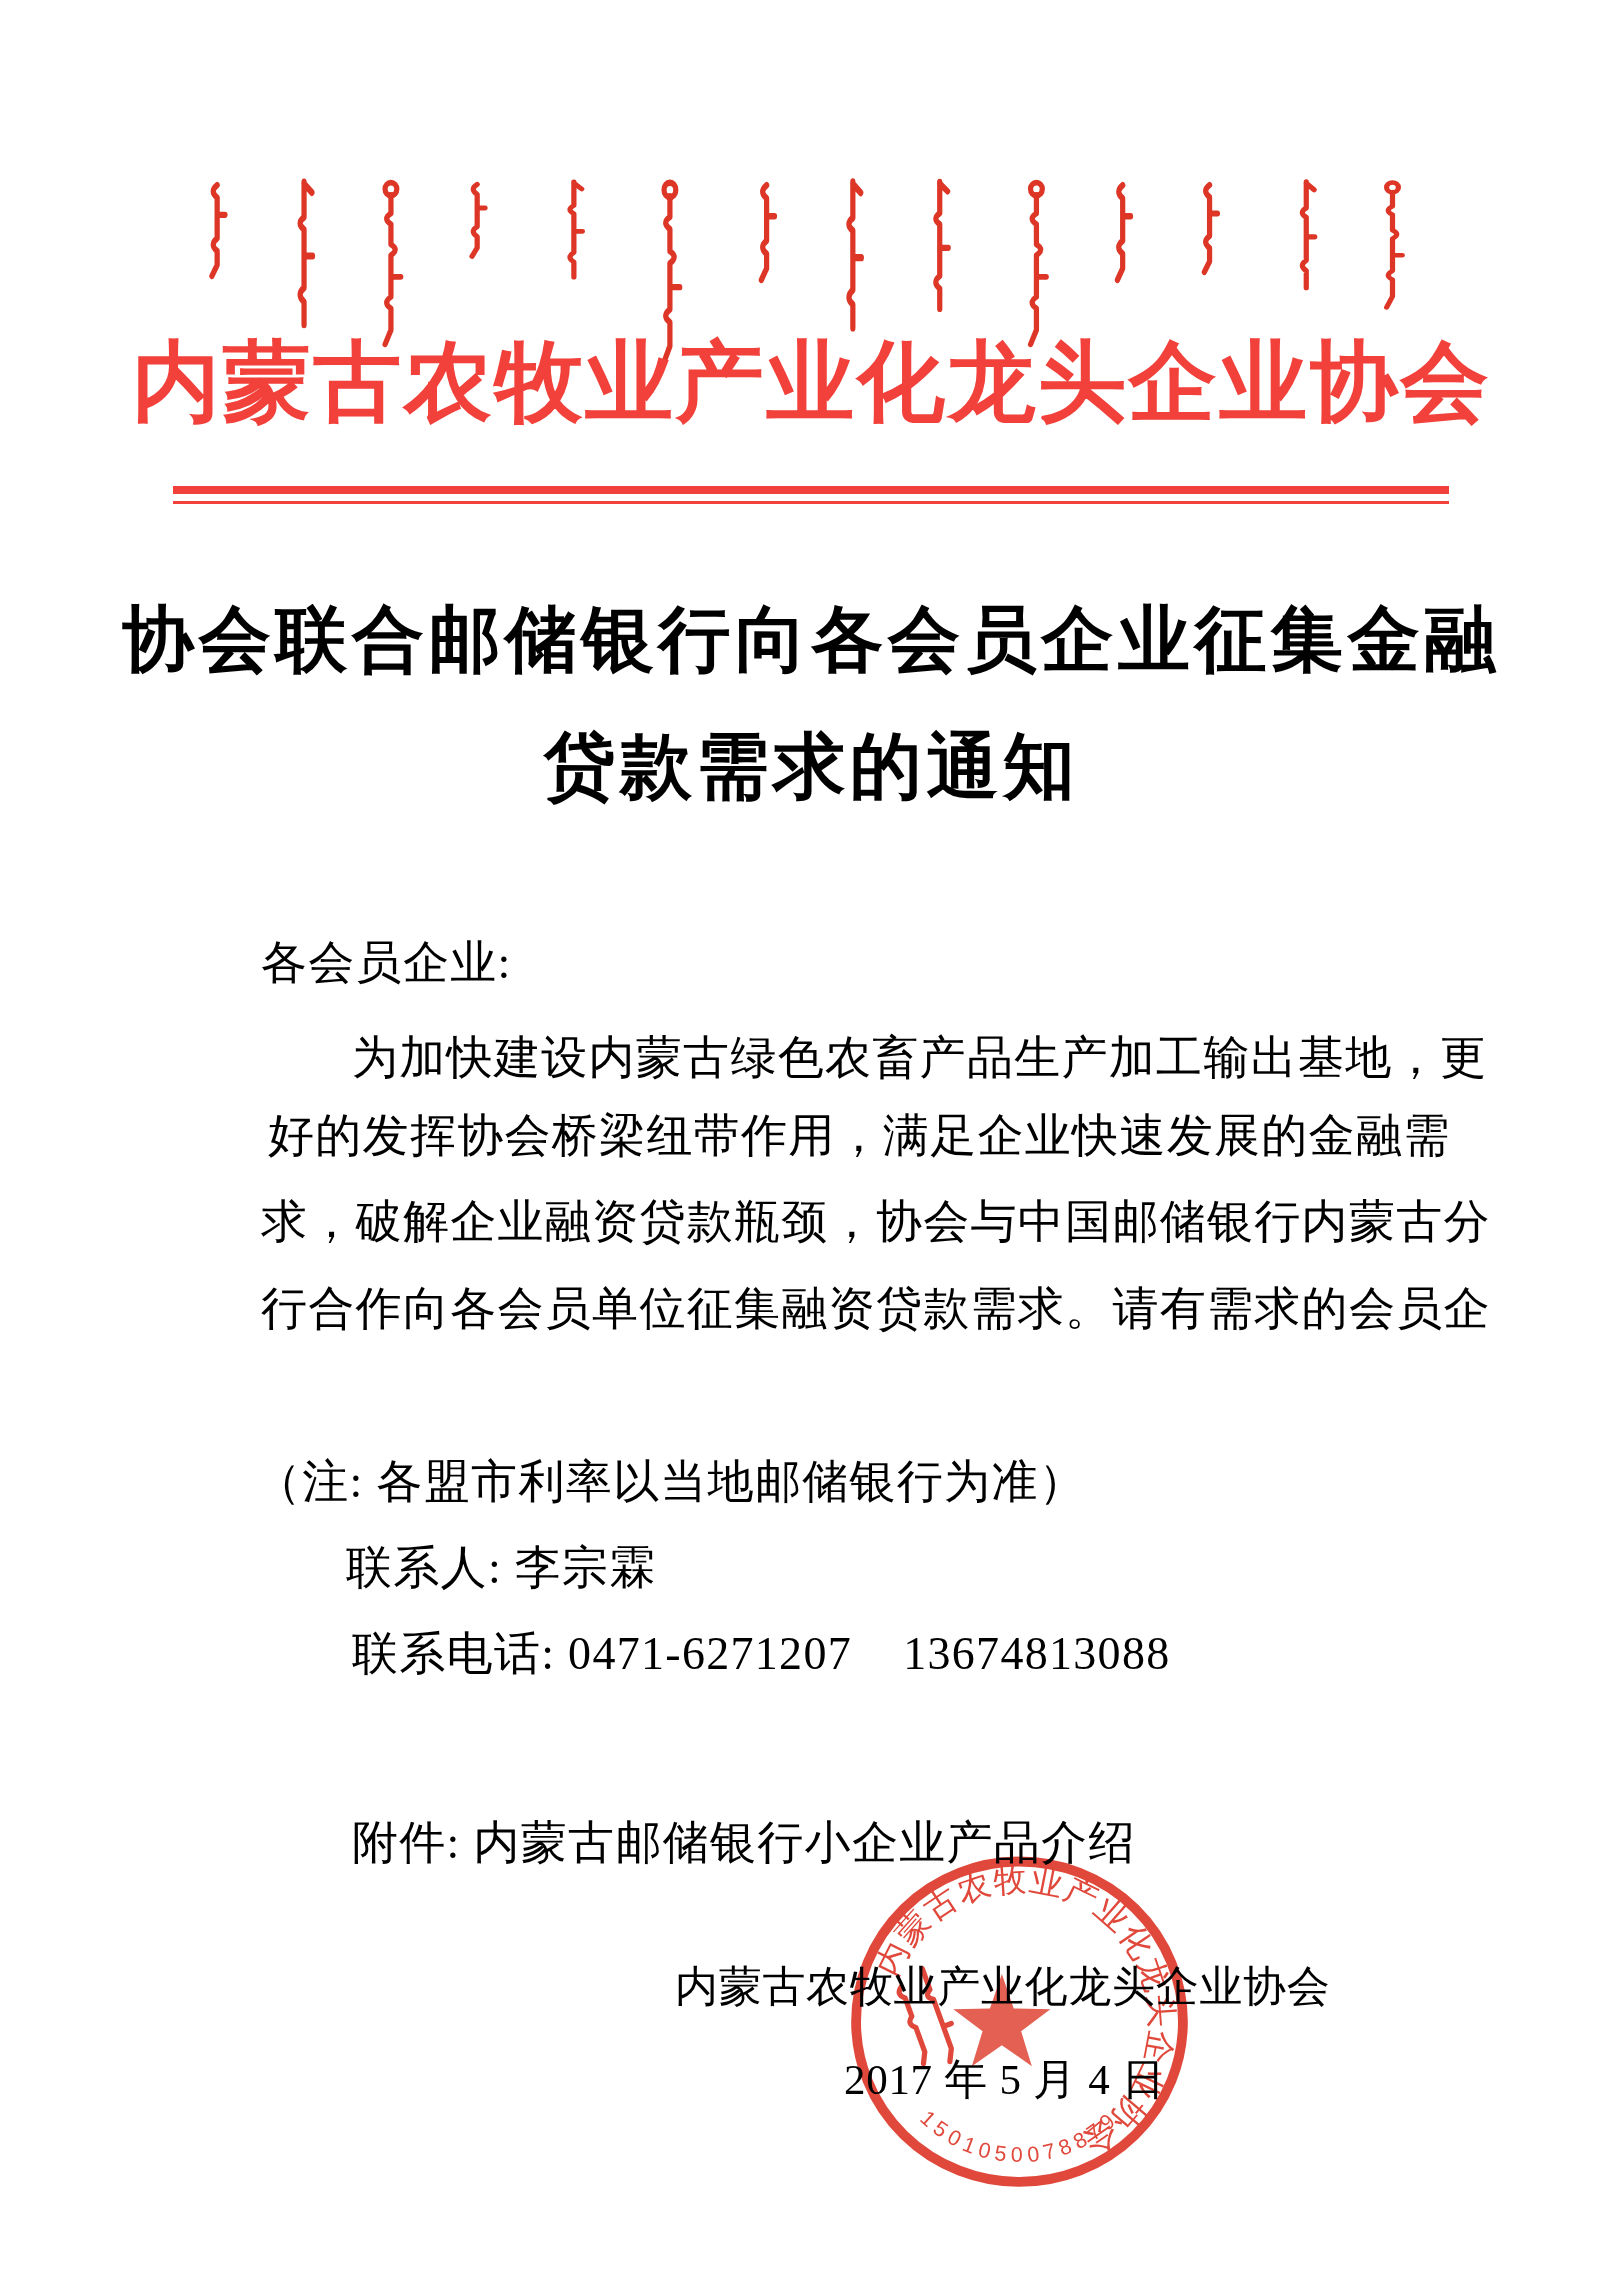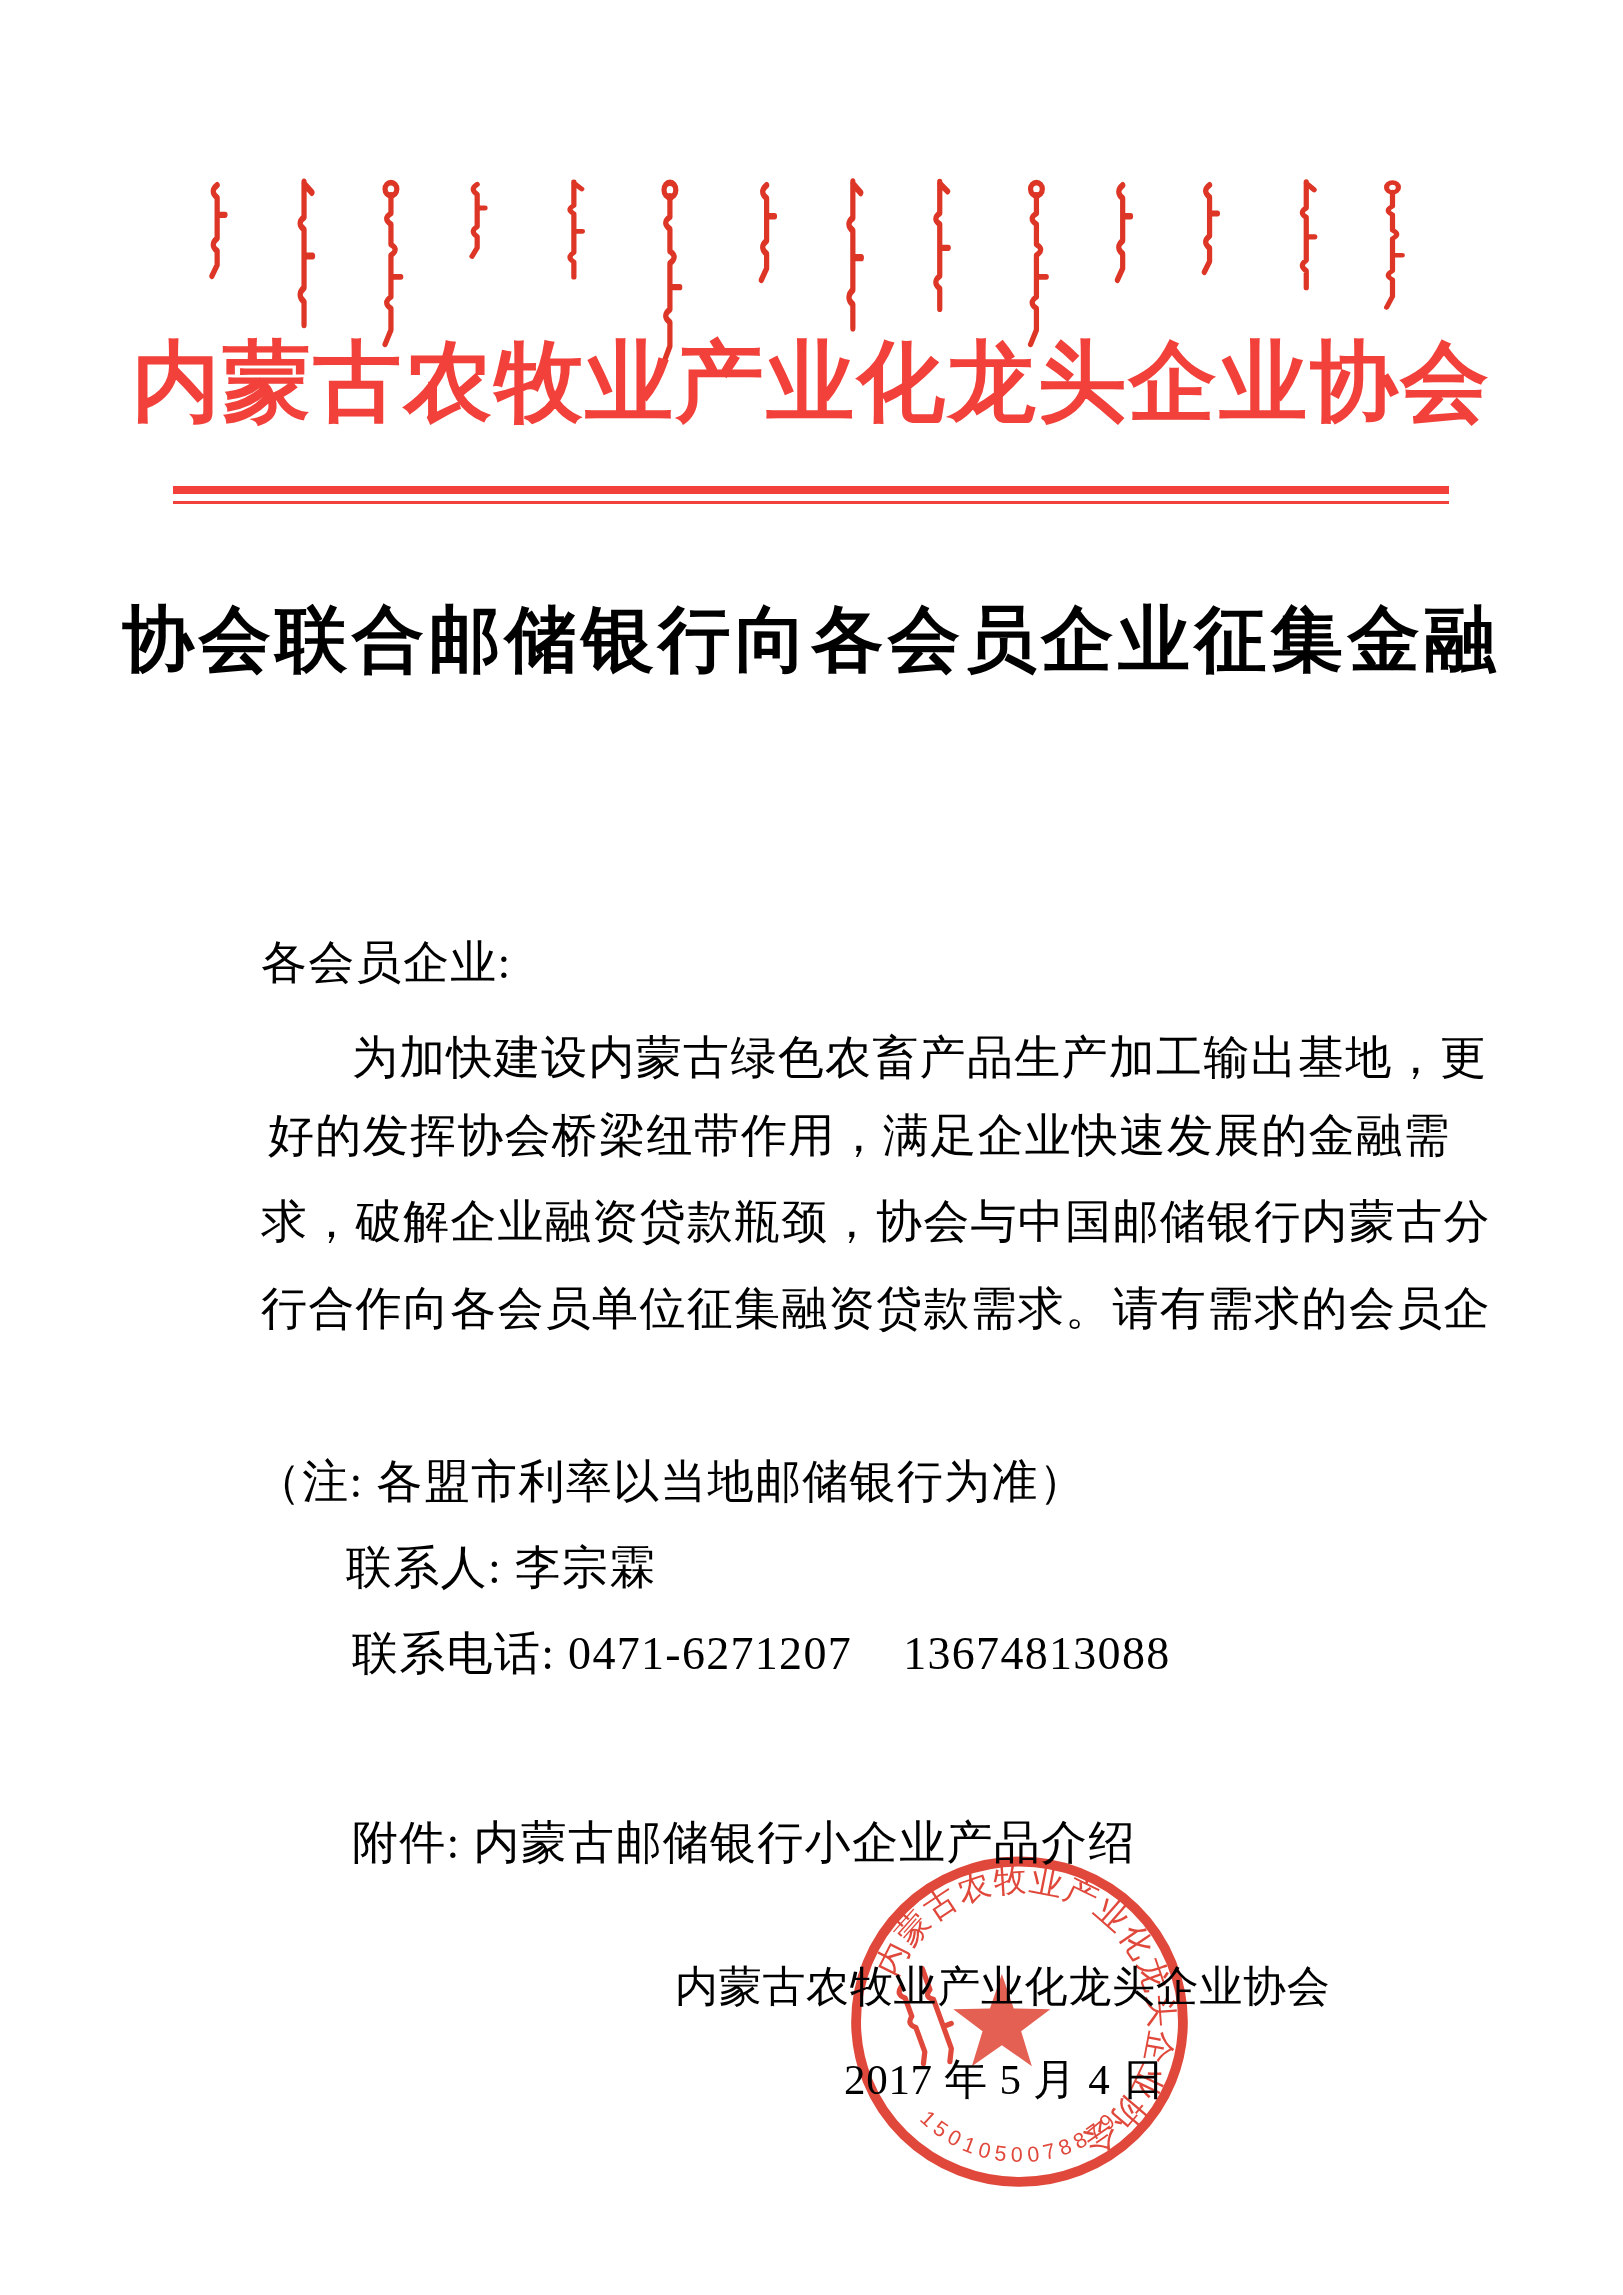--- a/index.html
+++ b/index.html
@@ -83,20 +83,21 @@
       <use href="#mcolB" transform="translate(1688,6) scale(1,1.0)"></use>
       <use href="#mcolA" transform="translate(1820,6) scale(1,0.85)"></use>
     </g>
   </svg>
 
   <div class="abs org-red">内蒙古农牧业产业化龙头企业协会</div>
   <div class="rule rule-thick"></div>
   <div class="rule rule-thin"></div>
 
   <div class="abs doc-title t1 black-text">协会联合邮储银行向各会员企业征集金融</div>
+  <div class="abs doc-title t2 black-text">贷款需求的通知</div>
 
   <div class="abs body-line black-text" style="left:261px;top:939px;">各会员企业:</div>
   <div class="abs body-line black-text" style="left:352px;top:1026px;margin-top:8px;">为加快建设内蒙古绿色农畜产品生产加工输出基地，更</div>
   <div class="abs body-line black-text" style="left:268px;top:1112px;">好的发挥协会桥梁纽带作用，满足企业快速发展的金融需</div>
   <div class="abs body-line black-text" style="left:261px;top:1198px;">求，破解企业融资贷款瓶颈，协会与中国邮储银行内蒙古分</div>
   <div class="abs body-line black-text" style="left:261px;top:1285px;">行合作向各会员单位征集融资贷款需求。请有需求的会员企</div>
   <div class="abs body-line black-text" style="left:255px;top:1458px;">（注: 各盟市利率以当地邮储银行为准）</div>
   <div class="abs body-line black-text" style="left:346px;top:1544px;">联系人: 李宗霖</div>
   <div class="abs body-line black-text" style="left:352px;top:1630px;">联系电话: 0471-6271207    13674813088</div>
   <div class="abs body-line black-text" style="left:352px;top:1803px;margin-top:16px;">附件: 内蒙古邮储银行小企业产品介绍</div>

